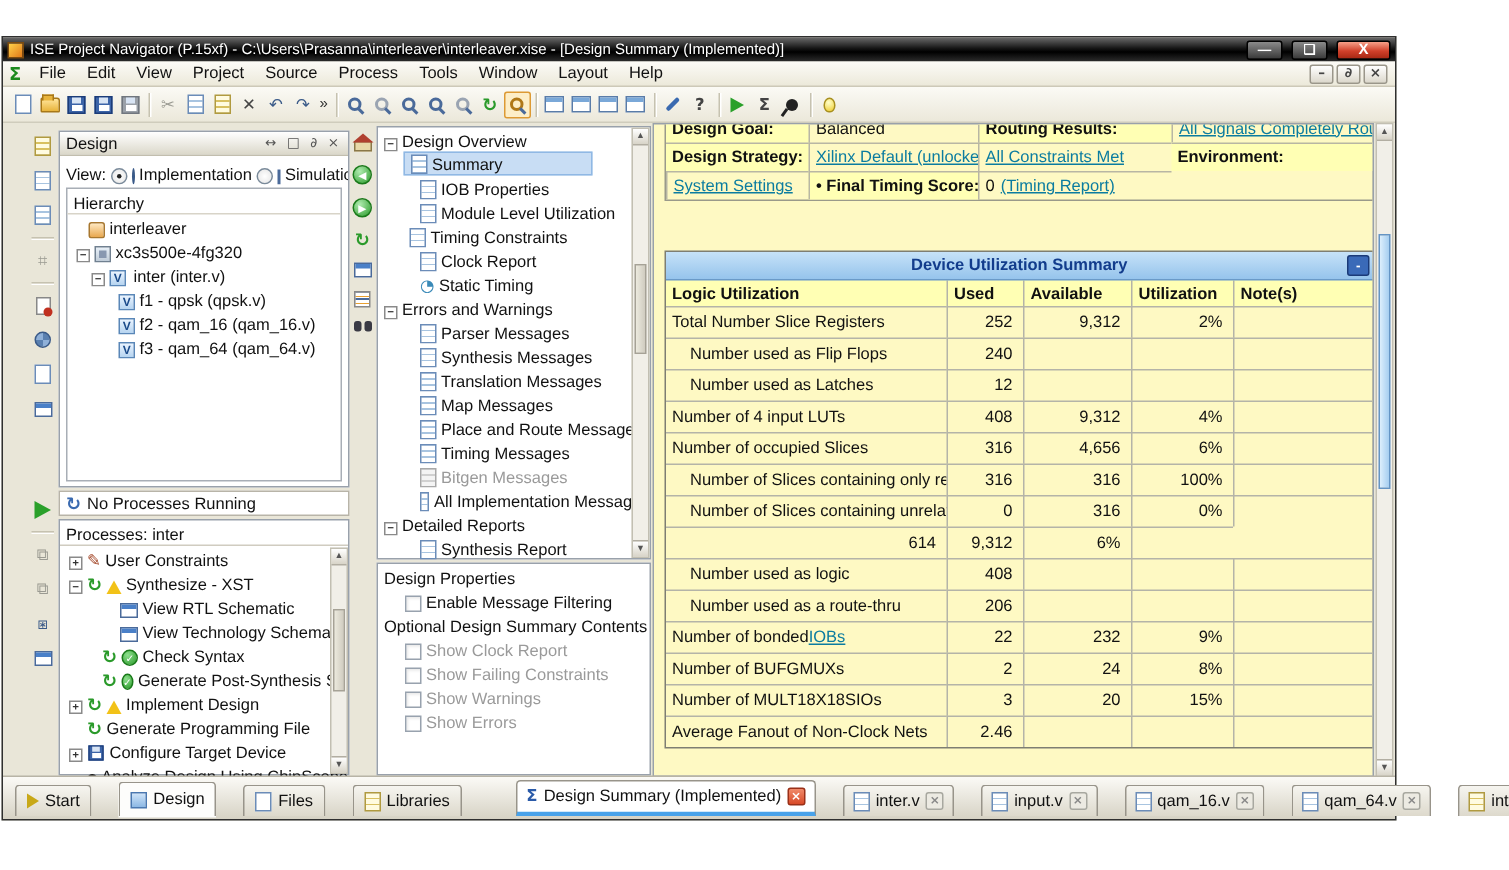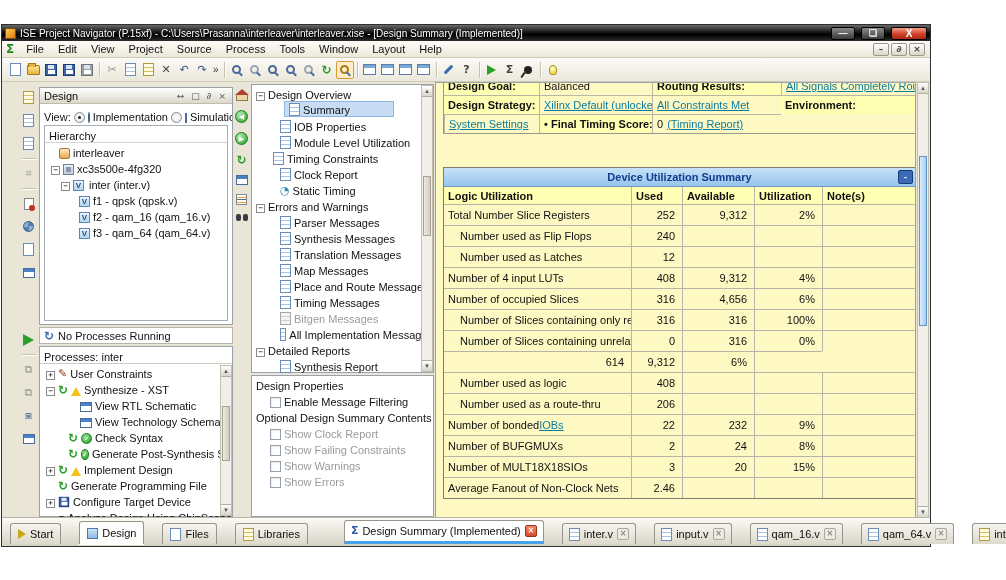--- a/index.html
+++ b/index.html
@@ -441,21 +441,21 @@
       <span class="tbl-ic"></span>
       <span class="listic"></span>
       <span class="binoc"></span>
     </div>
 
     <div class="panel" style="left:249px;top:59px;width:183px;height:289px">
       <div class="trow" style="padding-left:4px">
         <span class="xp minus"></span>
         <span class="lbl">Design Overview</span>
       </div>
-      <div class="trow sel-blue" style="margin-left:32px;width:110px">
+      <div class="trow sel-blue" style="margin-left:17px;width:126px">
         <span class="ic-page"></span>
         <span class="lbl">Summary</span>
       </div>
       <div class="trow" style="padding-left:28px">
         <span class="ic-page"></span>
         <span class="lbl">IOB Properties</span>
       </div>
       <div class="trow" style="padding-left:28px">
         <span class="ic-page"></span>
         <span class="lbl">Module Level Utilization</span>

